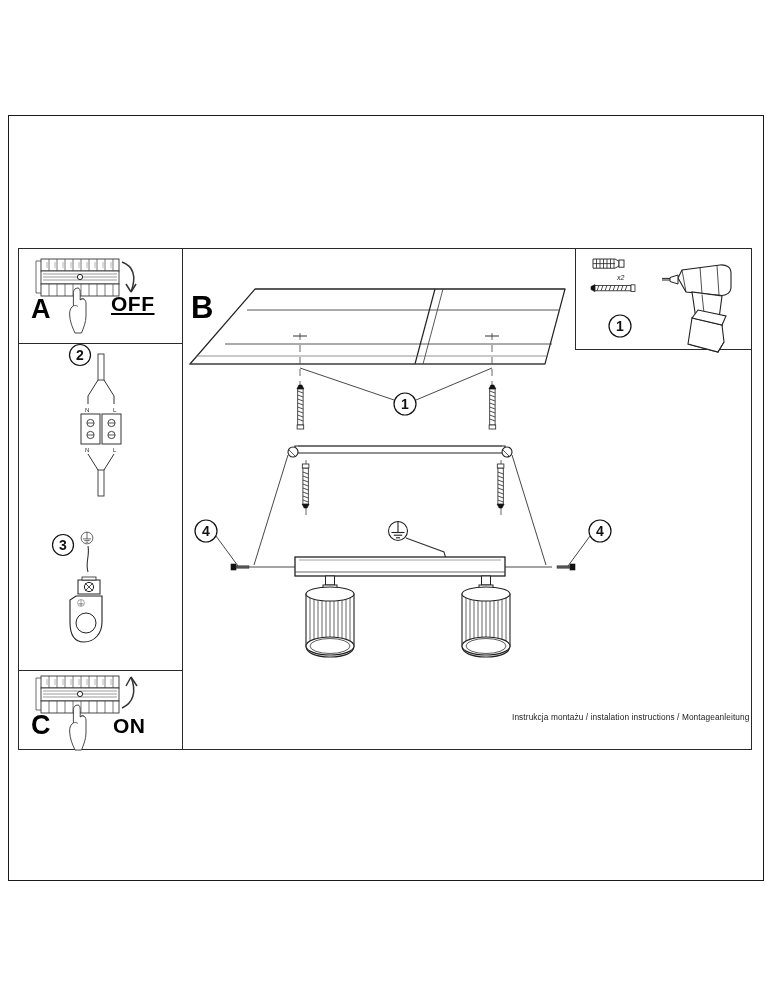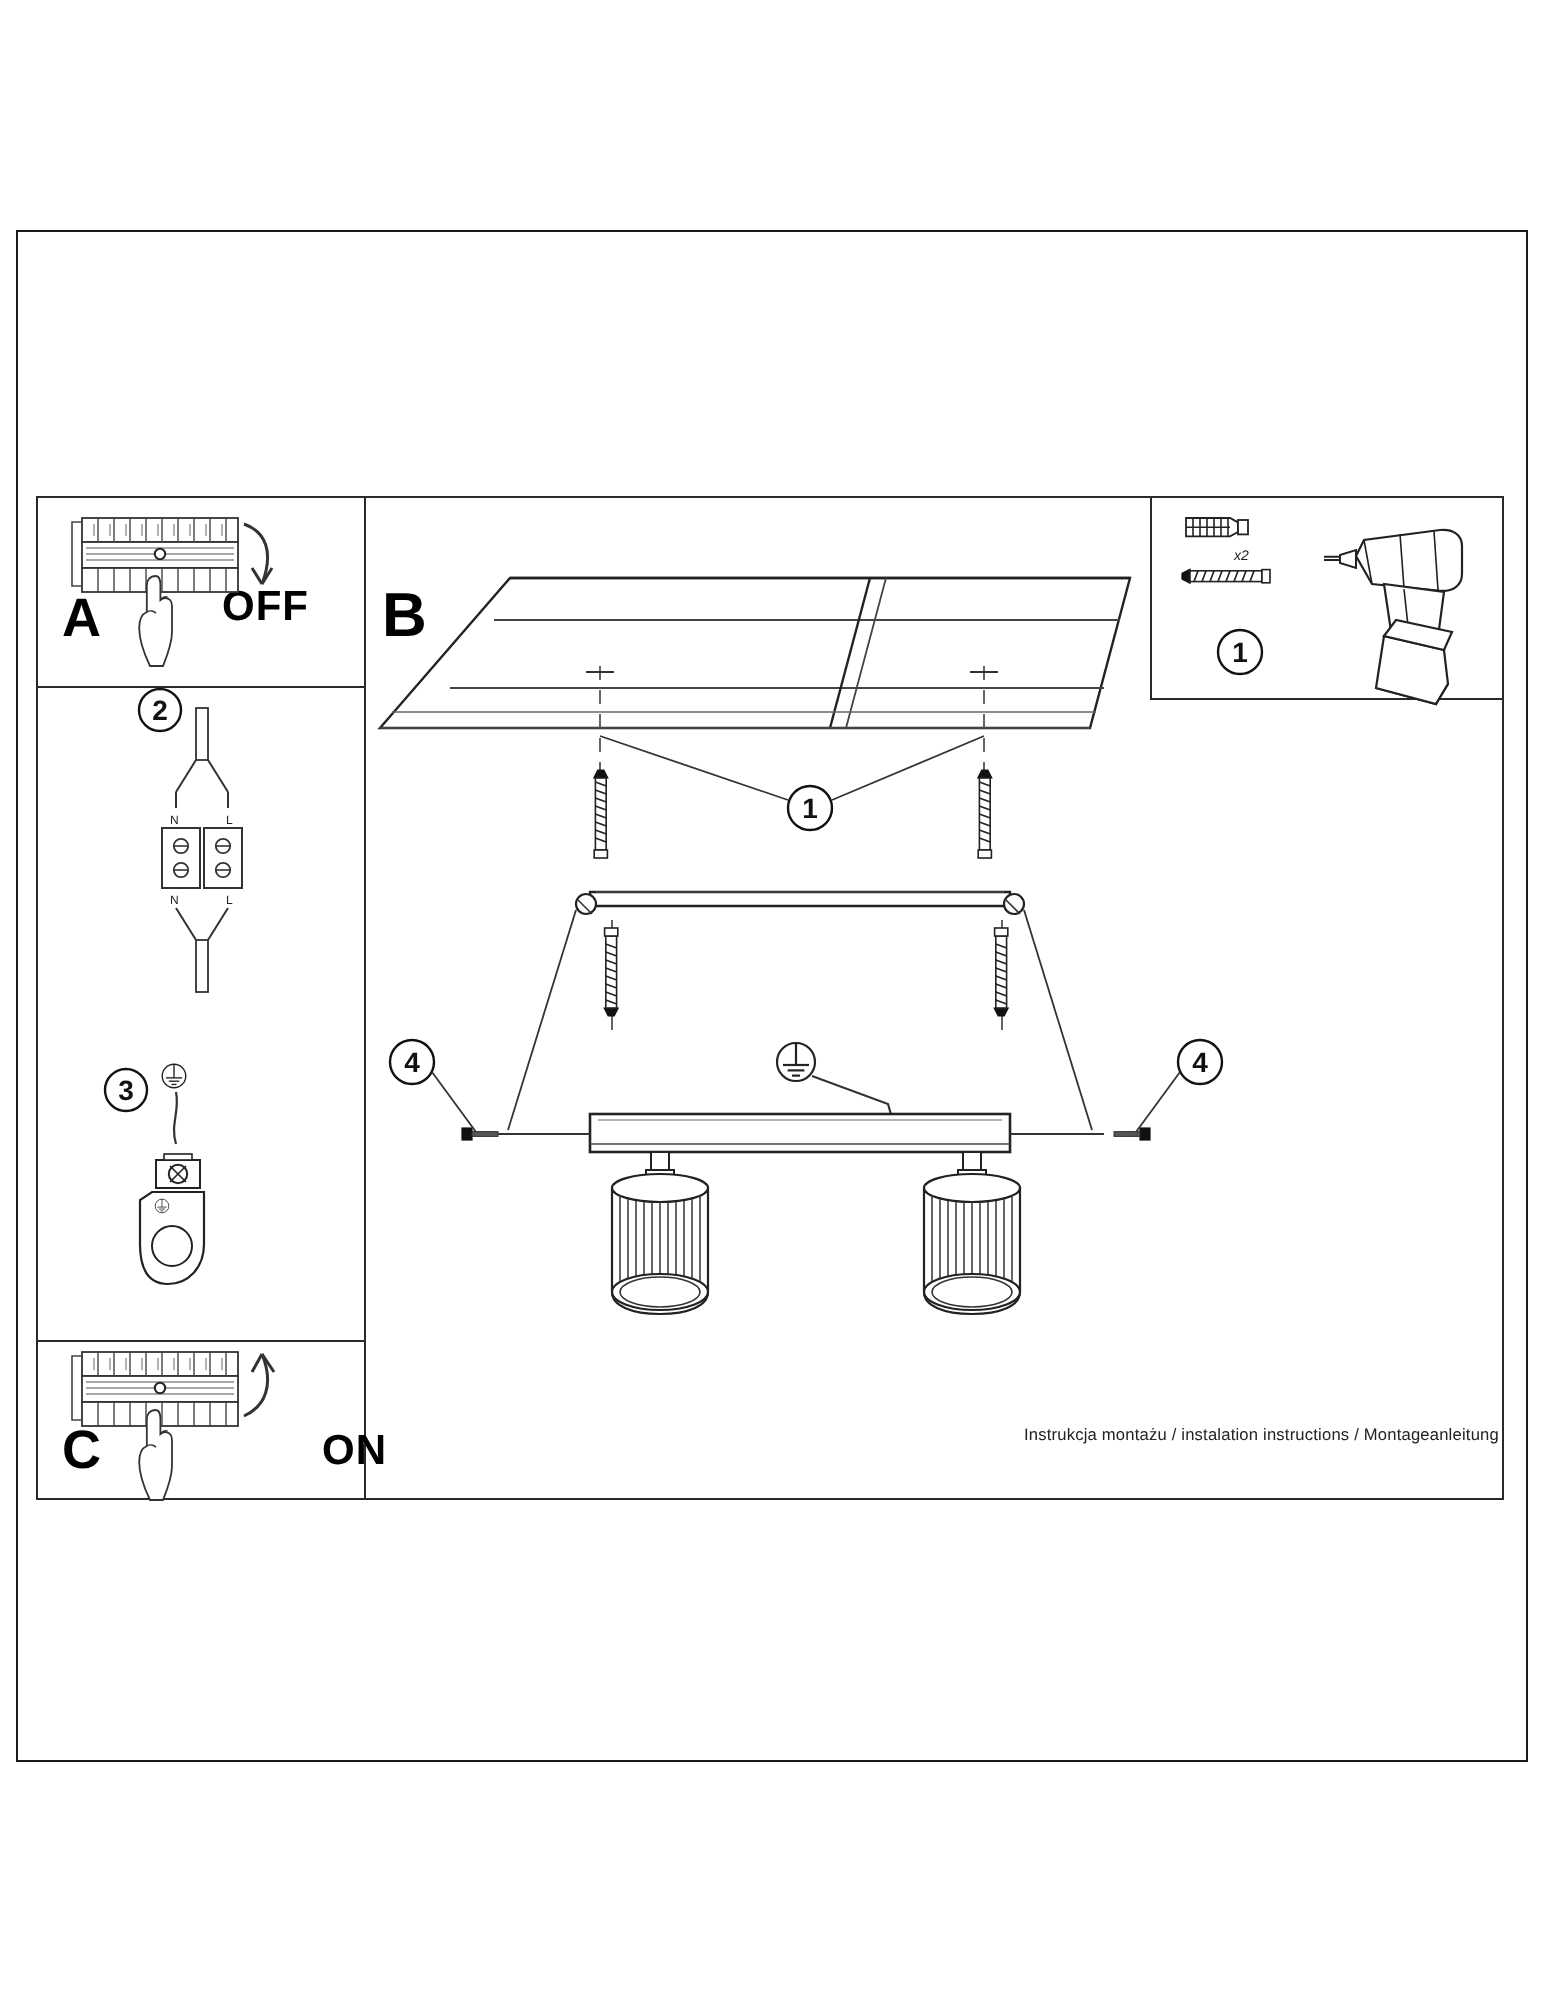--- a/index.html
+++ b/index.html
@@ -19,22 +19,22 @@
   #cell-c{left:18px;top:670px;width:165px;height:80px;}
   #cell-tools{left:575px;top:248px;width:177px;height:102px;border-right:none;border-top:none;}
 
   .corner-letter{position:absolute;font-size:27px;font-weight:700;
       font-family:"Liberation Sans",sans-serif;line-height:1;}
   #letter-a{left:31px;top:296px;}
   #letter-c{left:31px;top:712px;}
   #letter-b{left:191px;top:292px;font-size:31px;}
 
   .word{position:absolute;font-size:21px;font-weight:700;letter-spacing:.5px;}
-  #word-off{left:111px;top:292px;}
-  #word-on{left:113px;top:714px;margin-left:48px;}
+  #word-off{left:111px;top:292px;text-decoration:underline;}
+  #word-on{left:113px;top:714px;}
 
   .svg-layer{position:absolute;left:0;top:0;width:774px;height:1000px;
              pointer-events:none;}
   .cap{position:absolute;left:512px;top:710px;width:268px;
        font-size:8.3px;line-height:14px;color:#222;letter-spacing:.1px;}
 
   .cnum{font-family:"Liberation Sans",sans-serif;}
 </style>
 </head>
 <body>

